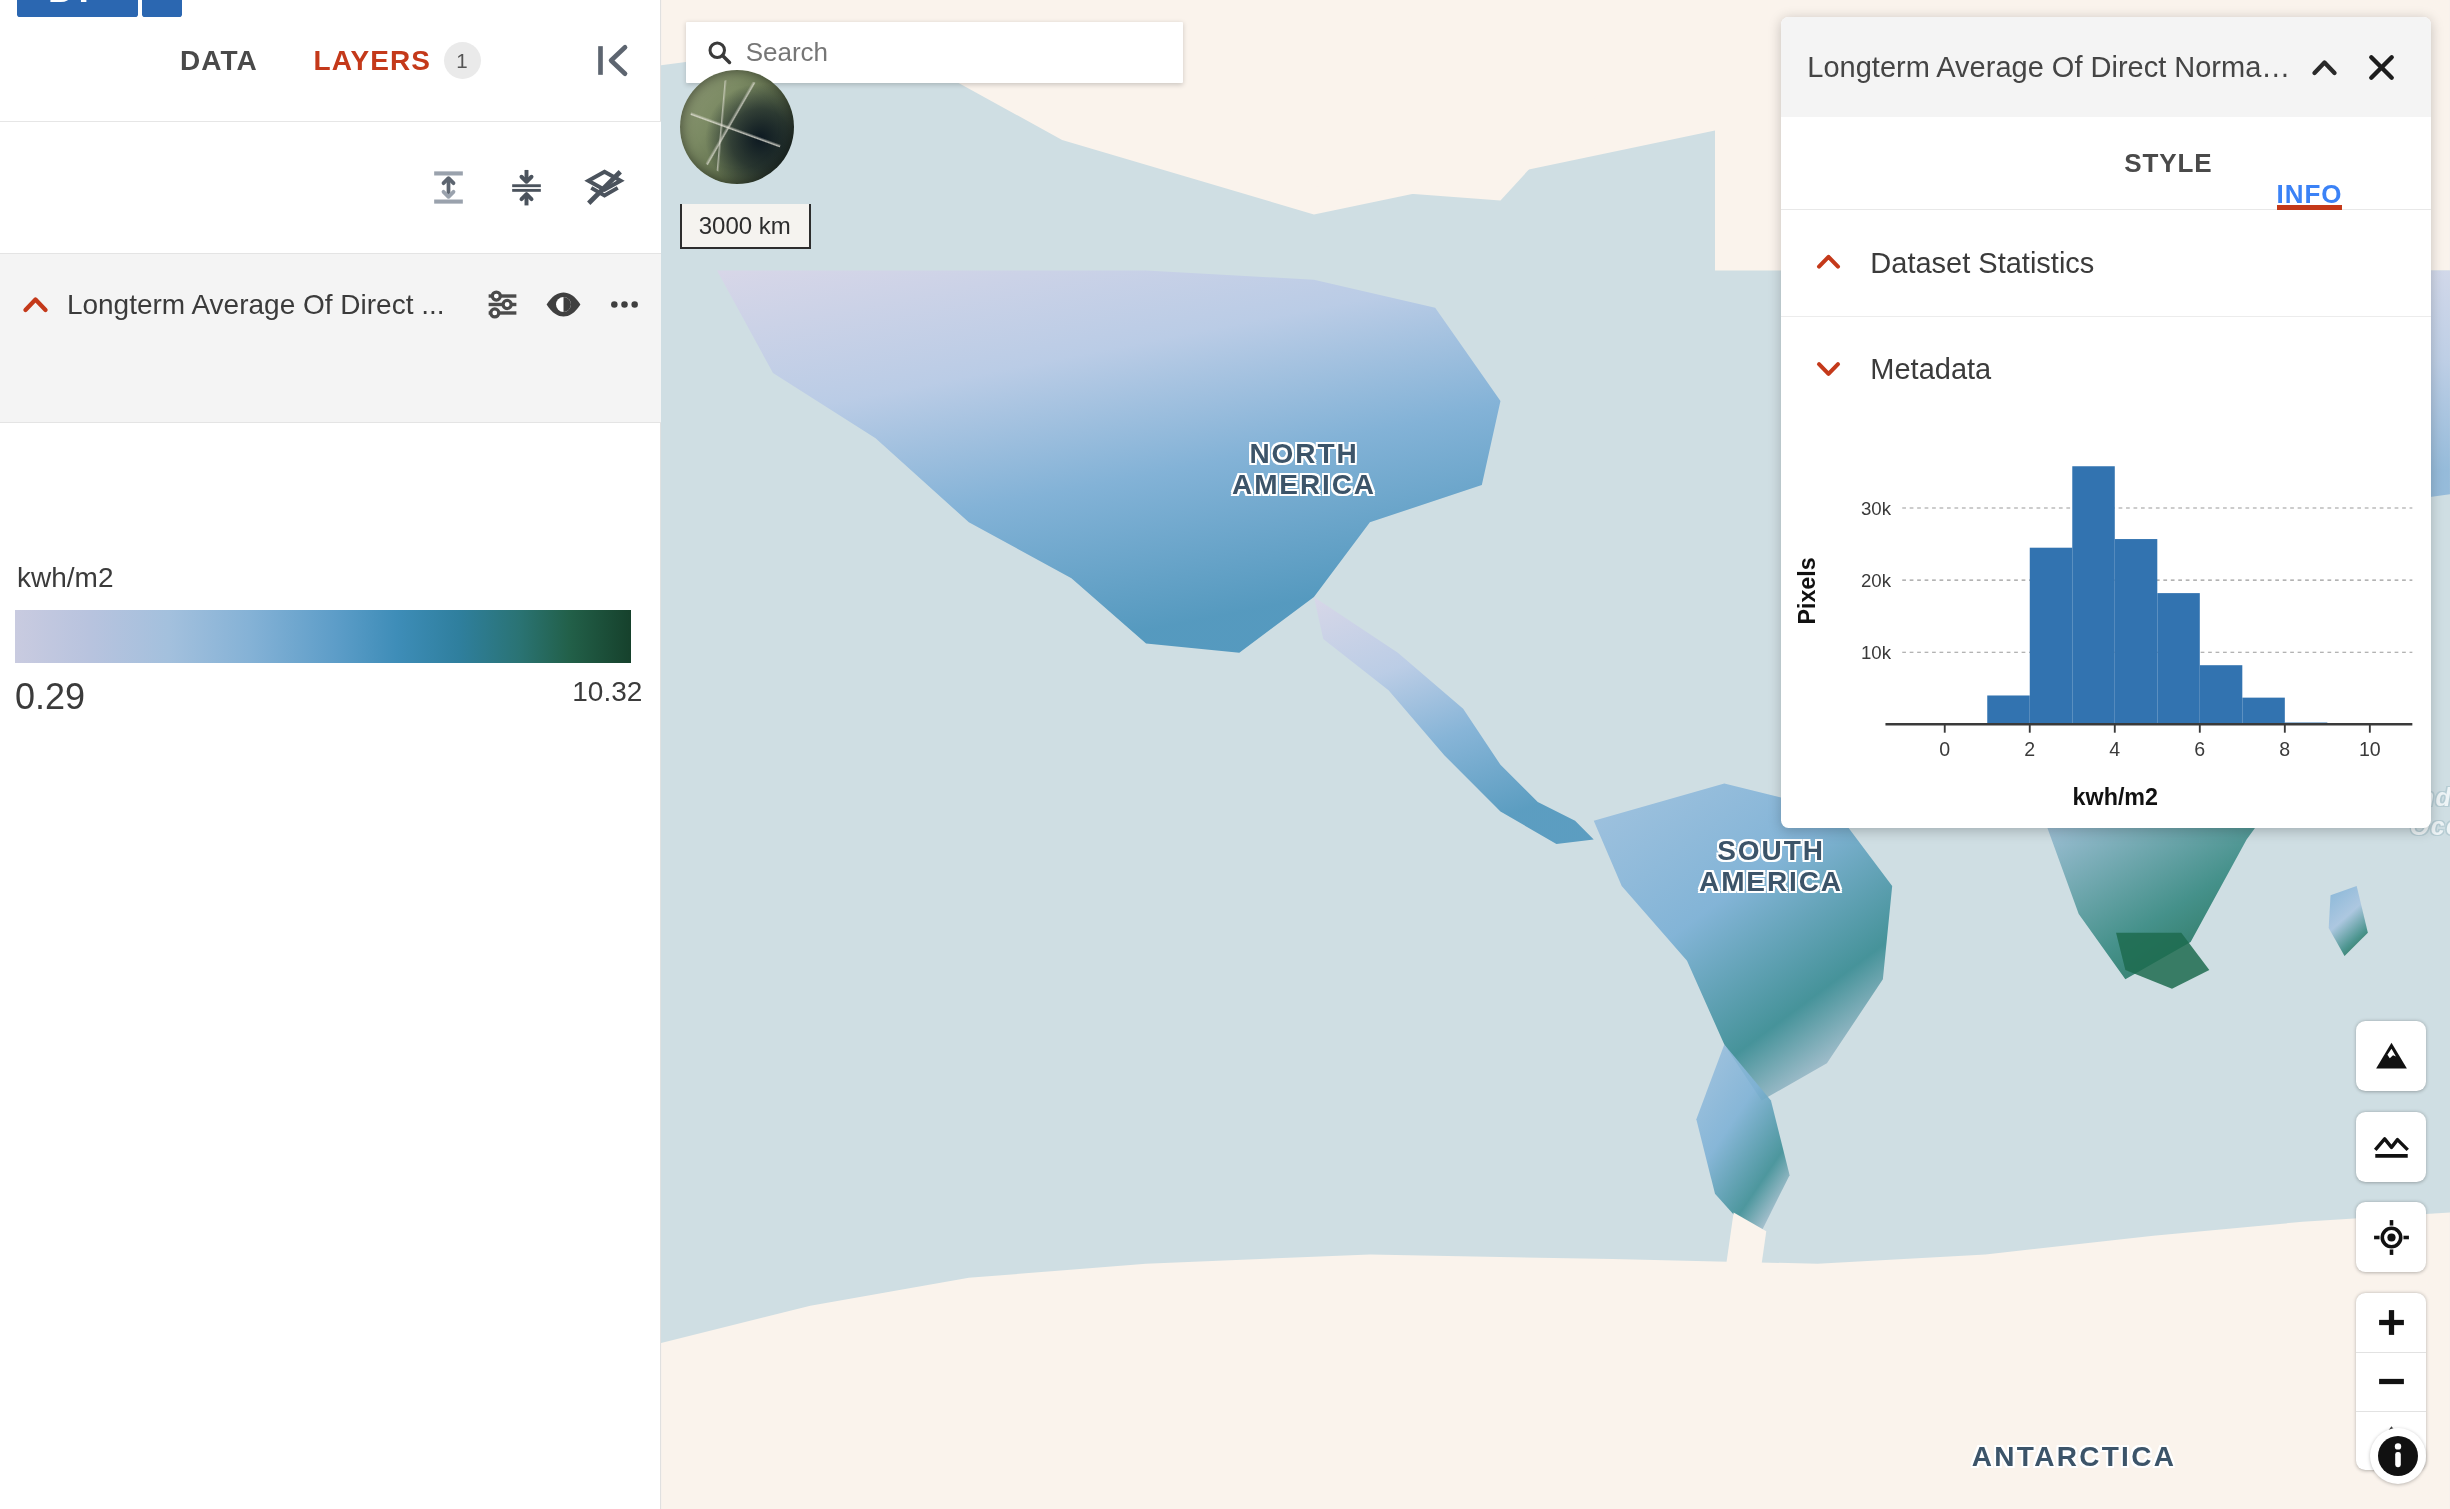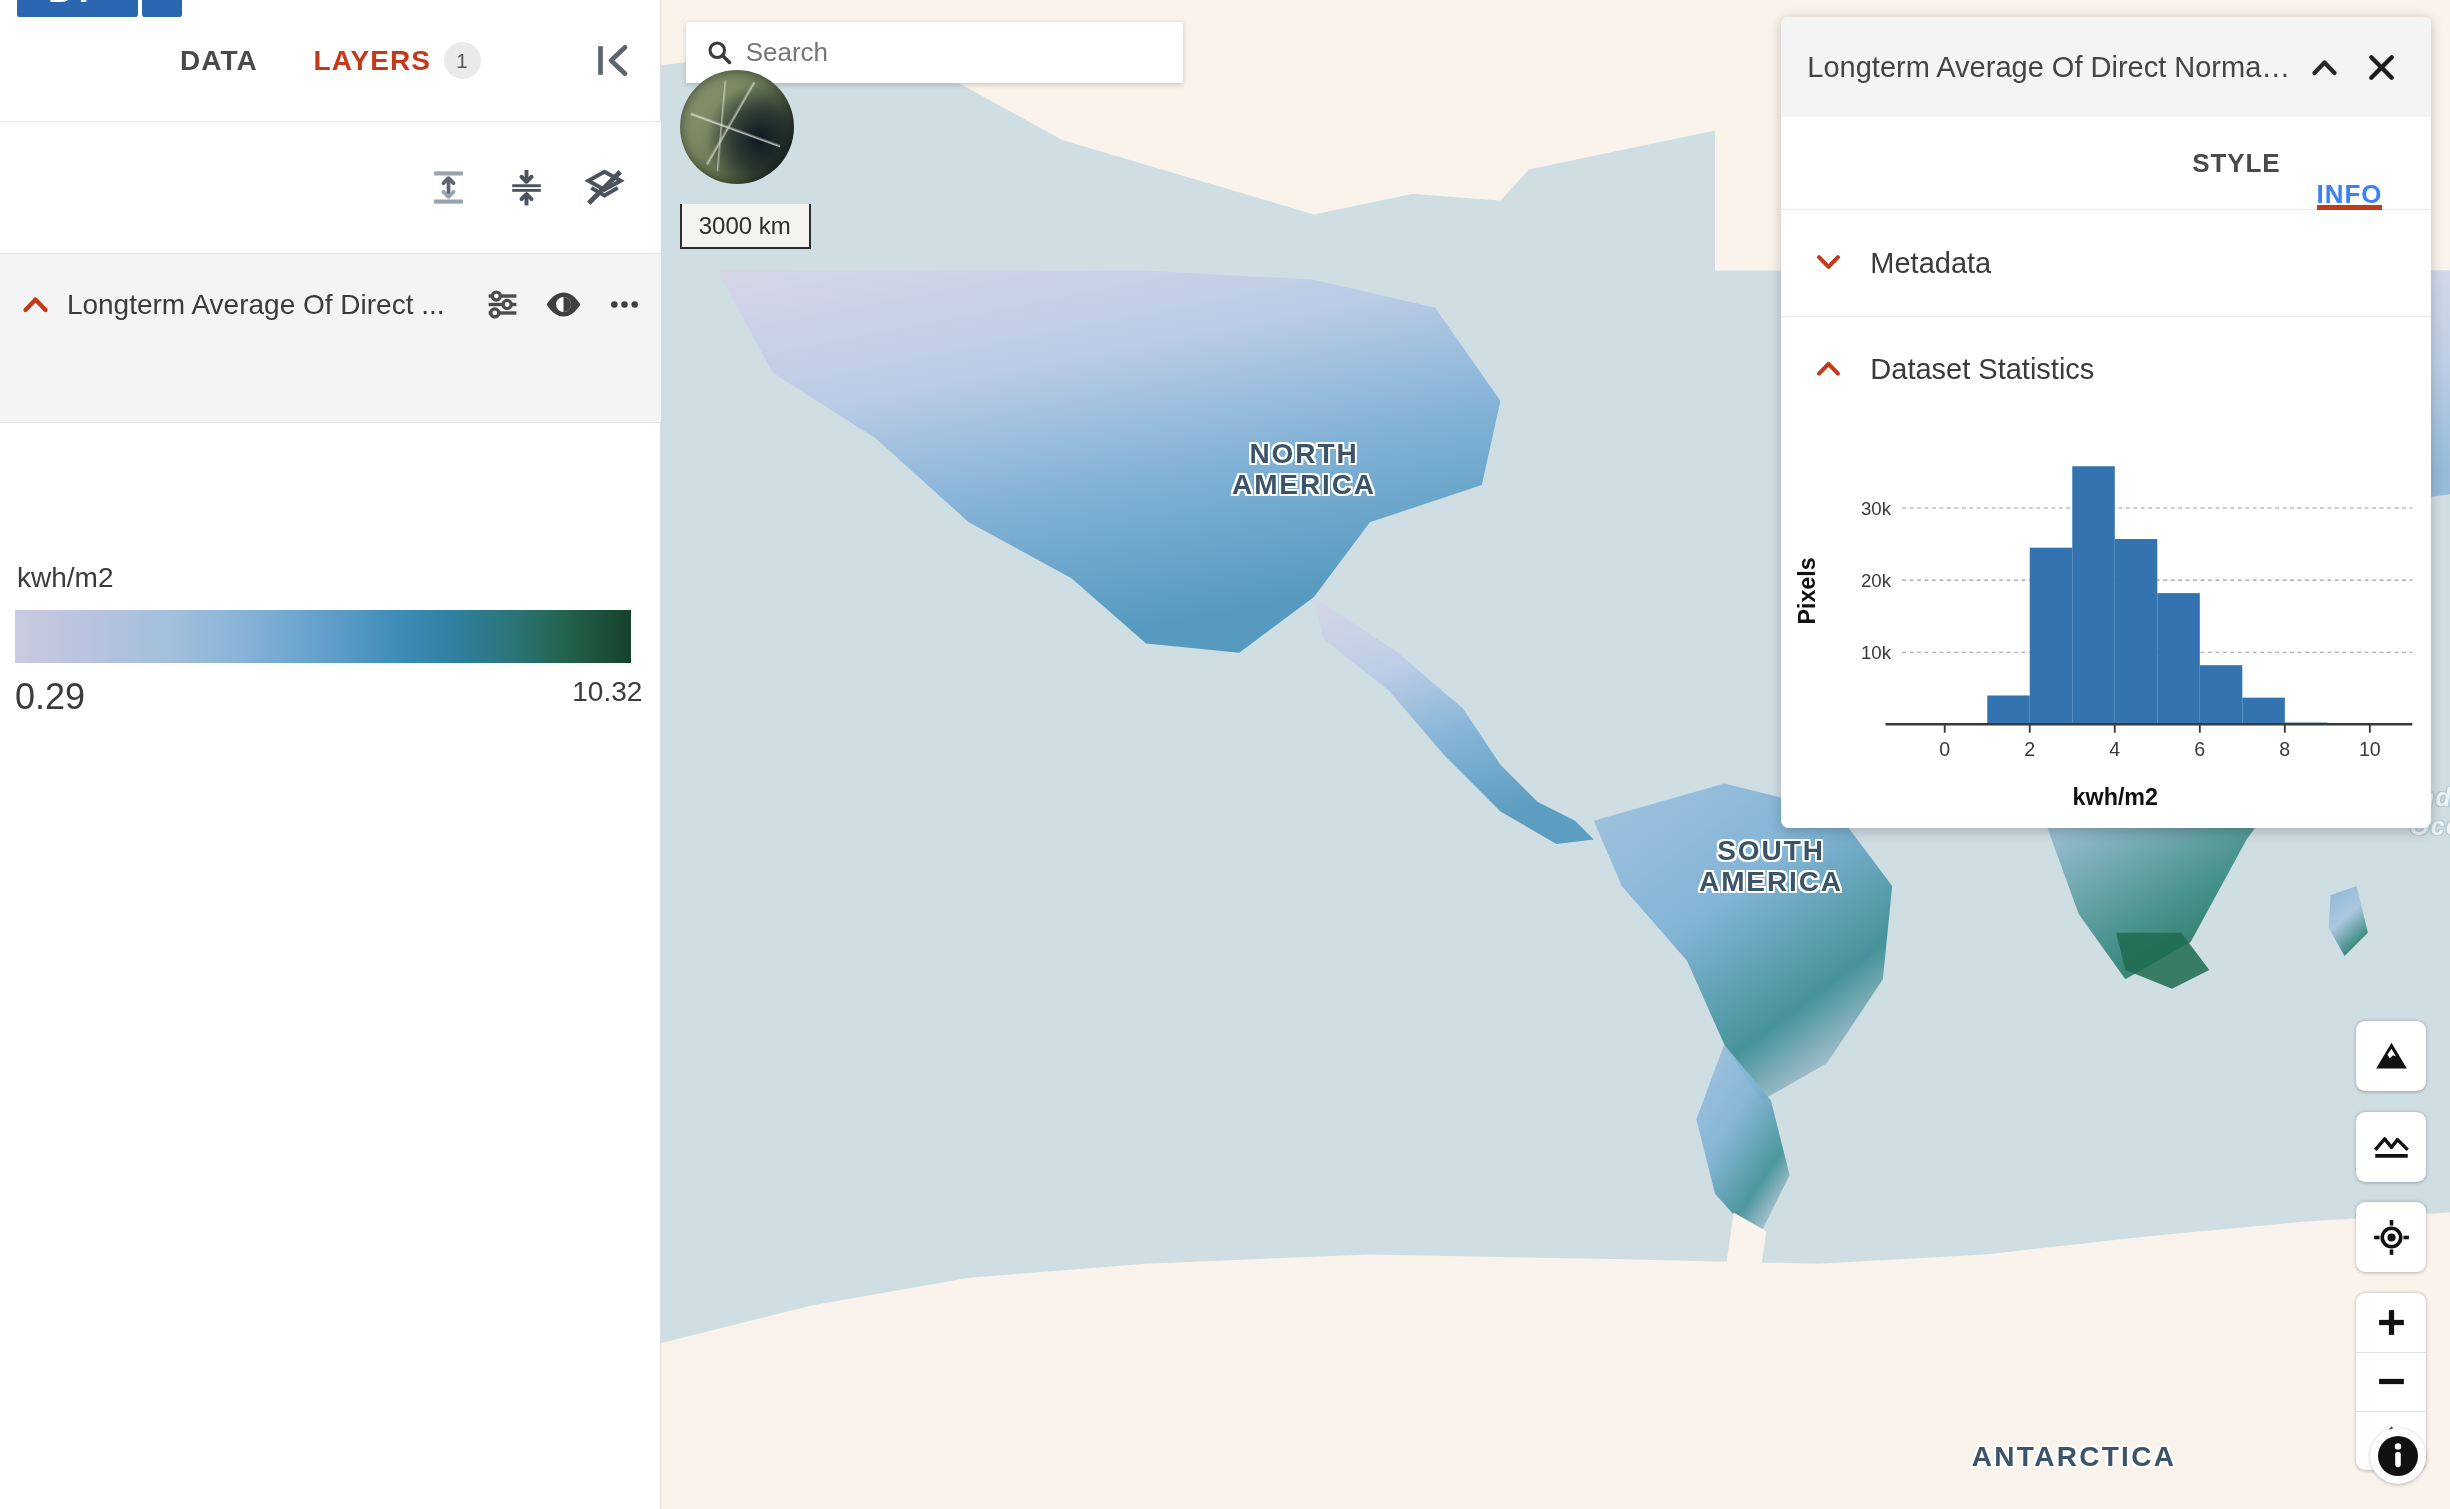--- a/index.html
+++ b/index.html
@@ -206,21 +206,21 @@
     display: flex; align-items: center; padding: 0 26px;
   }
   #rp-title {
     flex: 1; font-size: 29px; color: #454545;
     white-space: nowrap; overflow: hidden; text-overflow: ellipsis;
   }
   .rp-hbtn { width: 48px; height: 48px; display: flex; align-items: center;
     justify-content: center; cursor: pointer; margin-left: 9.3px; }
   #rp-tabs {
     height: 93px; display: flex; align-items: center;
-    justify-content: flex-end; padding-right: 49px; gap: 36px;
+    justify-content: flex-end; padding-right: 89px; gap: 64px;
     border-bottom: 0.9px solid #e8e8e8;
   }
   .rptab { font-size: 26px; font-weight: bold; letter-spacing: 0.9px;
     color: #4a4a4a; height: 93px; display: flex; align-items: center;
     position: relative; cursor: pointer; }
   .rptab.active { color: #3b82f6; align-items: flex-end; }
   .rptab.active::after { content: ""; position: absolute; left: 0; right: 0;
     bottom: 0; height: 4.7px; background: #c4391a; }
 
   .section-row {
@@ -492,33 +492,33 @@
         <span>STYLE</span>
       </div>
       <div class="rptab active">
         <span>INFO</span>
       </div>
     </div>
 
     <div class="section-row">
       <span>
         <svg width="35" height="35" viewBox="0 0 24 24">
-          <path d="M5.5 9 L12 15.7 L18.5 9" fill="none" stroke="#c4391a" stroke-width="2.8" stroke-linecap="round" stroke-linejoin="round"></path>
+          <path d="M5.5 15.5 L12 8.8 L18.5 15.5" fill="none" stroke="#c4391a" stroke-width="2.8" stroke-linecap="round" stroke-linejoin="round"></path>
         </svg>
       </span>
-      <span class="section-label">Metadata</span>
+      <span class="section-label">Dataset Statistics</span>
     </div>
 
     <div class="section-row">
       <span>
         <svg width="35" height="35" viewBox="0 0 24 24">
-          <path d="M5.5 15.5 L12 8.8 L18.5 15.5" fill="none" stroke="#c4391a" stroke-width="2.8" stroke-linecap="round" stroke-linejoin="round"></path>
+          <path d="M5.5 9 L12 15.7 L18.5 9" fill="none" stroke="#c4391a" stroke-width="2.8" stroke-linecap="round" stroke-linejoin="round"></path>
         </svg>
       </span>
-      <span class="section-label">Dataset Statistics</span>
+      <span class="section-label">Metadata</span>
     </div>
 
     <div id="hist-wrap">
       <svg id="hist-svg" width="650" height="392" viewBox="0 0 697 420">
           <line x1="130" y1="246.7027027027027" x2="677" y2="246.7027027027027" stroke="#9a9a9a" stroke-width="1.2" stroke-dasharray="4 4"></line>
           <text x="118" y="253.7027027027027" text-anchor="end" font-size="20" fill="#3a3a3a" font-family="&quot;Liberation Sans&quot;, sans-serif">10k</text>
           <line x1="130" y1="169.4054054054054" x2="677" y2="169.4054054054054" stroke="#9a9a9a" stroke-width="1.2" stroke-dasharray="4 4"></line>
           <text x="118" y="176.4054054054054" text-anchor="end" font-size="20" fill="#3a3a3a" font-family="&quot;Liberation Sans&quot;, sans-serif">20k</text>
           <line x1="130" y1="92.1081081081081" x2="677" y2="92.1081081081081" stroke="#9a9a9a" stroke-width="1.2" stroke-dasharray="4 4"></line>
           <text x="118" y="99.1081081081081" text-anchor="end" font-size="20" fill="#3a3a3a" font-family="&quot;Liberation Sans&quot;, sans-serif">30k</text>

